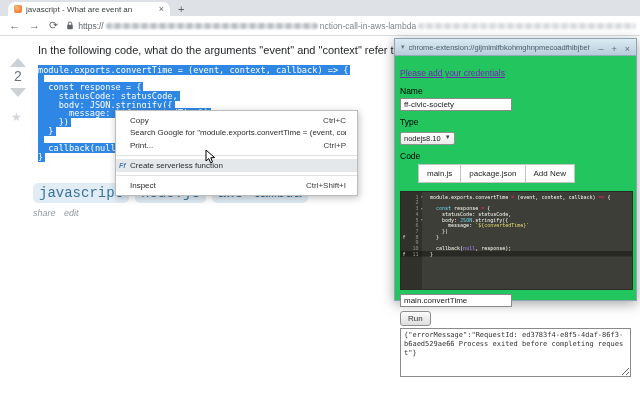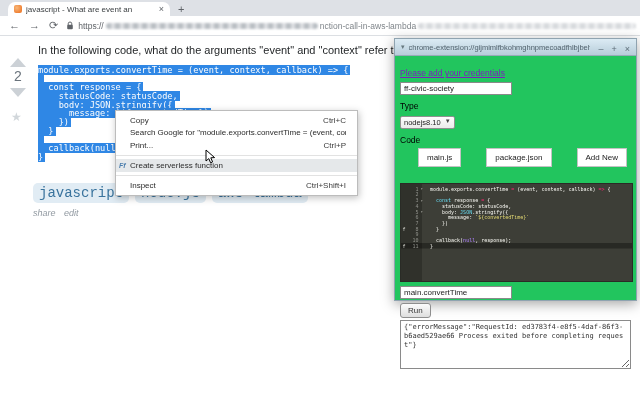--- a/index.html
+++ b/index.html
@@ -85,21 +85,21 @@
   .provlabel { font-size:8.5px; color:#1c1c1c; margin-left:3px; }
   .cred-link { display:inline-block; margin-top:8px; font-size:8.5px; color:var(--link_purple);
                text-decoration:underline; }
   .flabel { margin-top:6px; font-size:8.5px; color:#000; }
   .tinput { display:block; margin-top:2px; width:112px; height:13px; border:1px solid #8a8a8a;
             font-size:8px; font-family:"Liberation Sans",sans-serif; color:#222; padding:0 3px; background:#fff; }
   .selectbox { display:inline-flex; align-items:flex-start; margin-top:2px; border:1px solid #919191;
                background:linear-gradient(#fefefe,#ebebeb); font-size:7.5px; color:#222;
                padding:1px 3px; border-radius:2px; }
   .selectbox .arr { font-size:6px; margin-left:4px; color:#444; }
-  .codetabs { display:flex; margin:3px 0 16px 18px;gap:26px; }
+  .codetabs { display:flex; margin:3px 0 8px 18px; }
   .ctab { border:1px solid #c3c3c3; background:#fff; padding:4px 8px; font-size:8px; color:#222; margin-left:-1px; }
   .ctab:first-child { margin-left:0; }
 
   .editor { position:relative; width:233px; height:99px; background:var(--editor_bg); overflow:hidden;
             border:1px solid #2a2b26; }
   .gutterbar { position:absolute; left:0; top:0; bottom:0; width:21px; background:var(--editor_gutter_bg); }
   .ed-scale { position:absolute; left:0; top:2px; width:200%; transform:scale(.5); transform-origin:0 0;
               font-family:"DejaVu Sans Mono", monospace; font-size:10px; }
   .edrow { display:flex; height:11.4px; line-height:11.4px; }
   .edrow.active { background:rgba(0,0,0,.33); }
@@ -195,20 +195,21 @@
   </svg>
 
   <div class="panel">
     <div class="titlebar">
       <span class="tb-arrow">▾</span>
       <span class="tb-title">chrome-extension://gijmimlfbkohmghnpmecoadfhlbjbeh</span>
       <span id="wincontrols"><span class="wc">–</span><span class="wc">+</span><span class="wc">×</span></span>
     </div>
     <div class="panel-body">
       <a class="cred-link" href="#">Please add your credentials</a>
+      <div class="flabel">Name</div>
       <input class="tinput" value="ff-civic-society" style="">
       <div class="flabel">Type</div>
       <div>
         <span class="selectbox">
           <span>nodejs8.10</span>
           <span class="arr">▼</span>
         </span>
       </div>
       <div class="flabel">Code</div>
       <div class="codetabs" id="codetabs">

